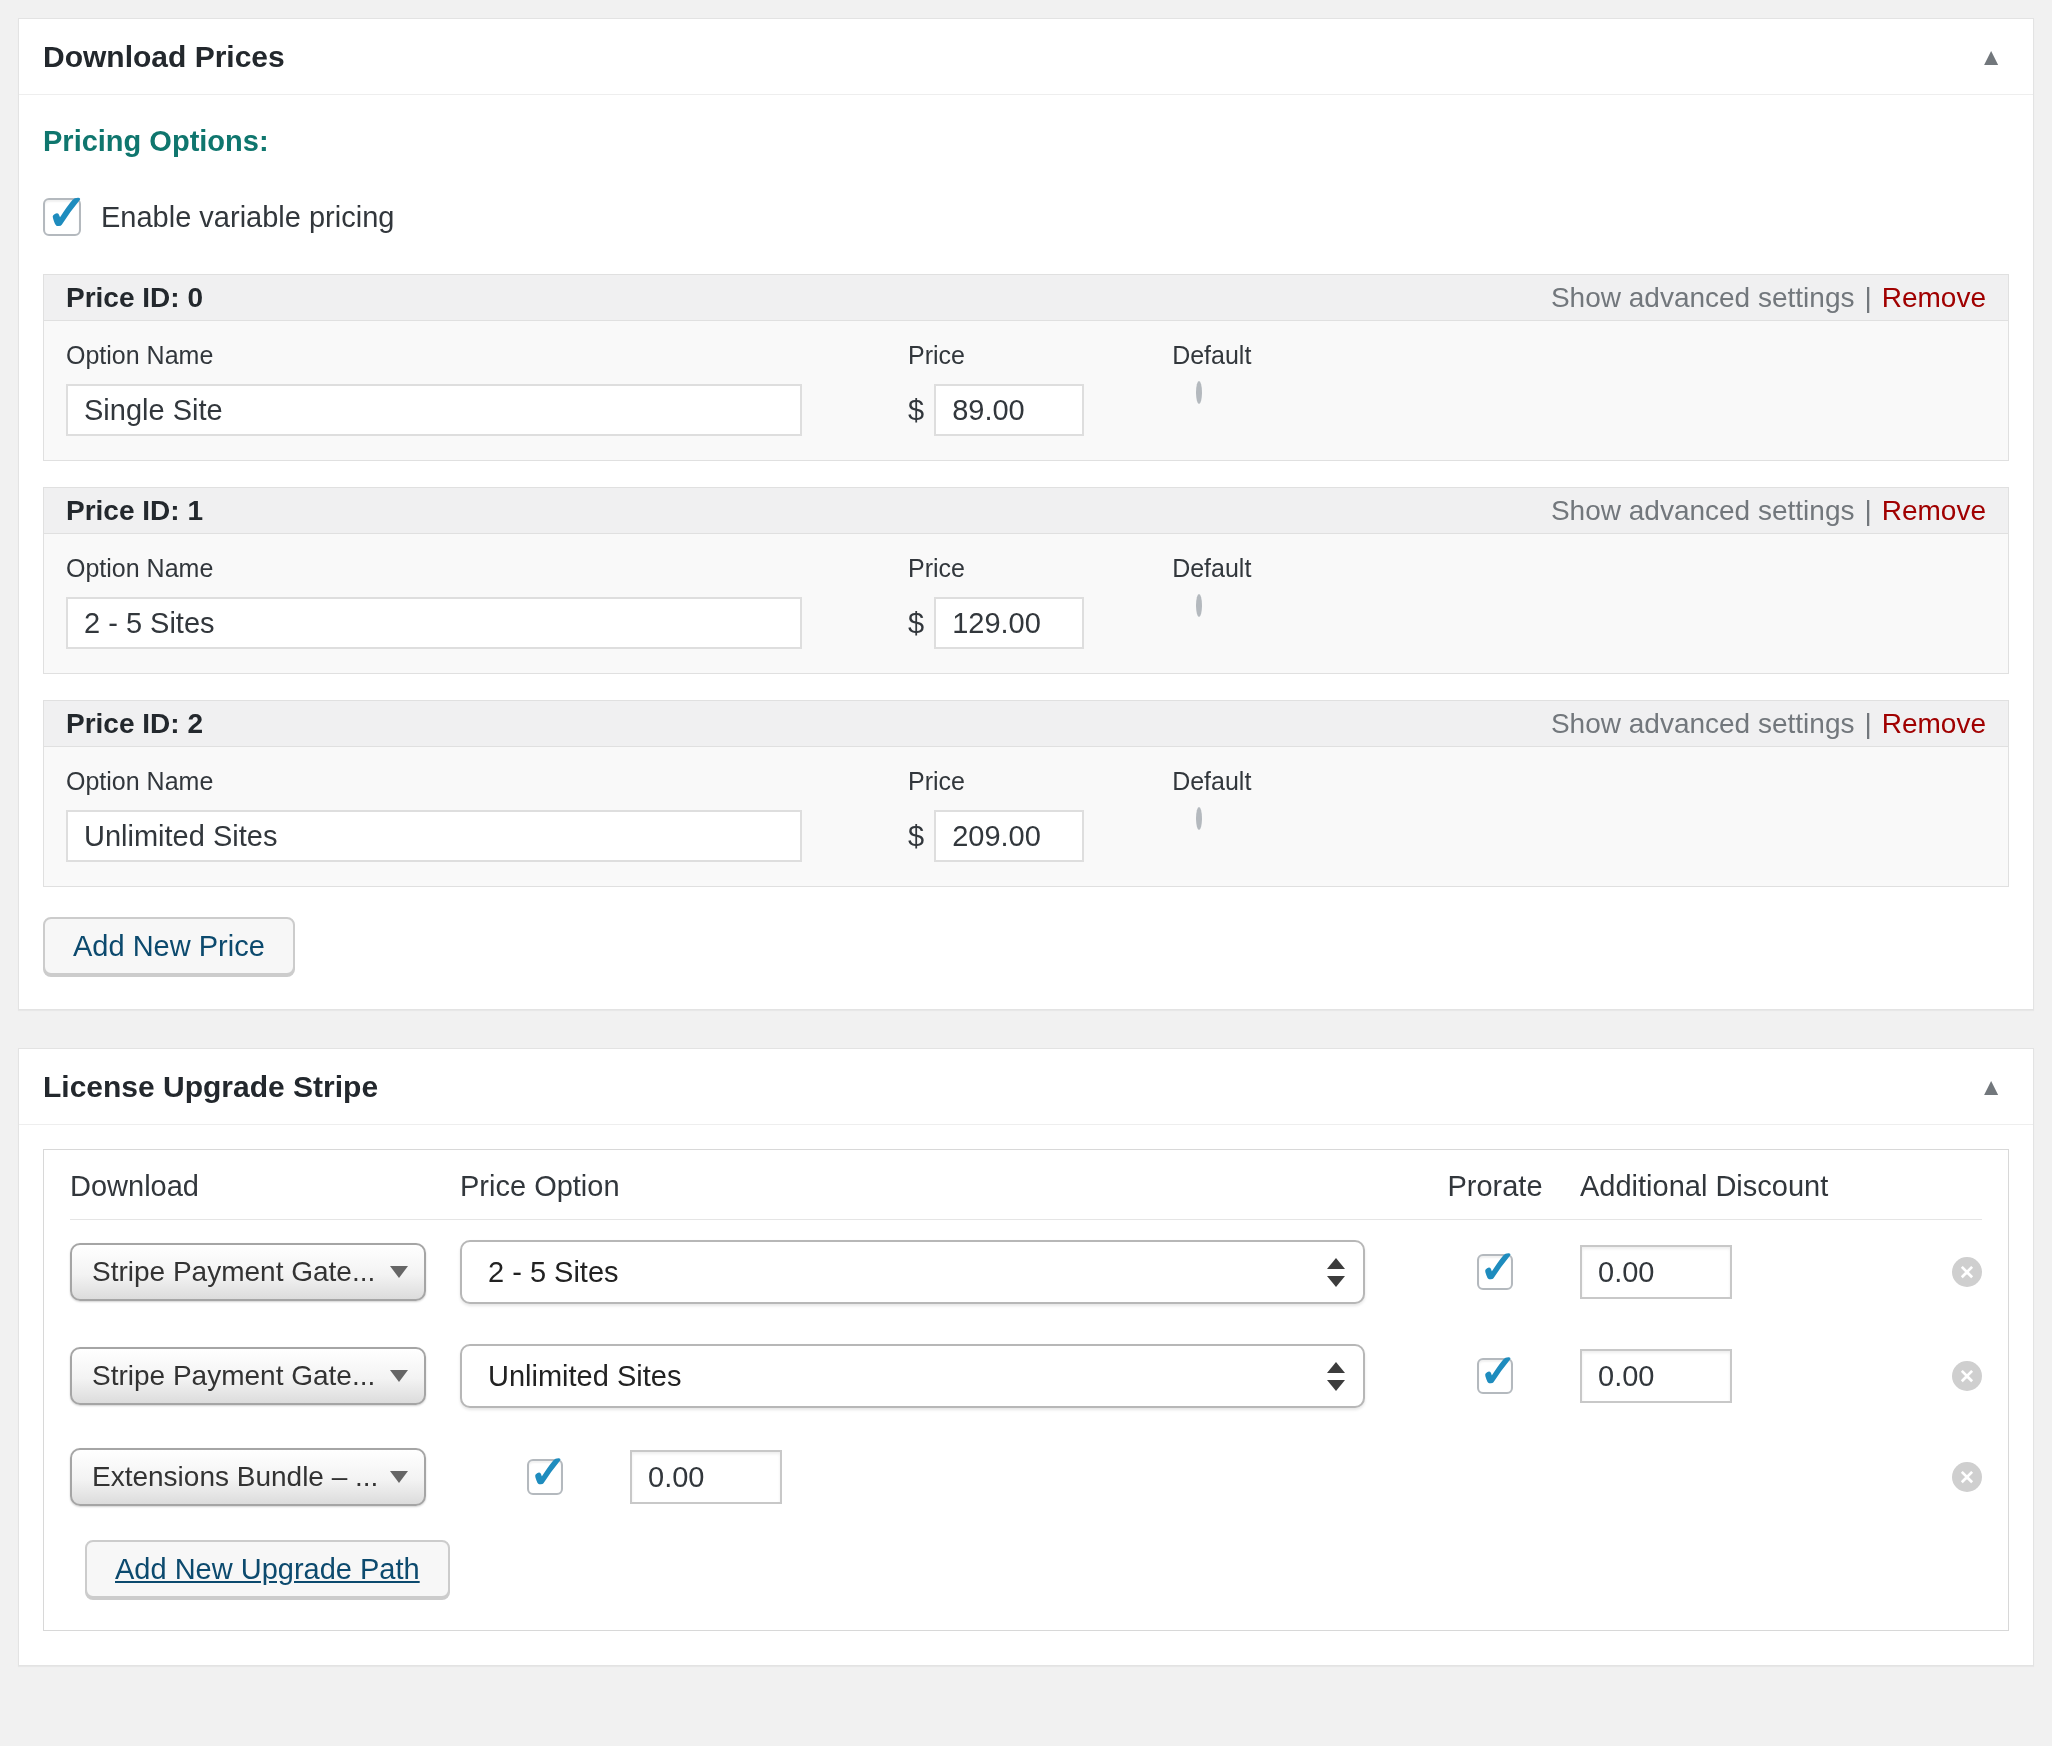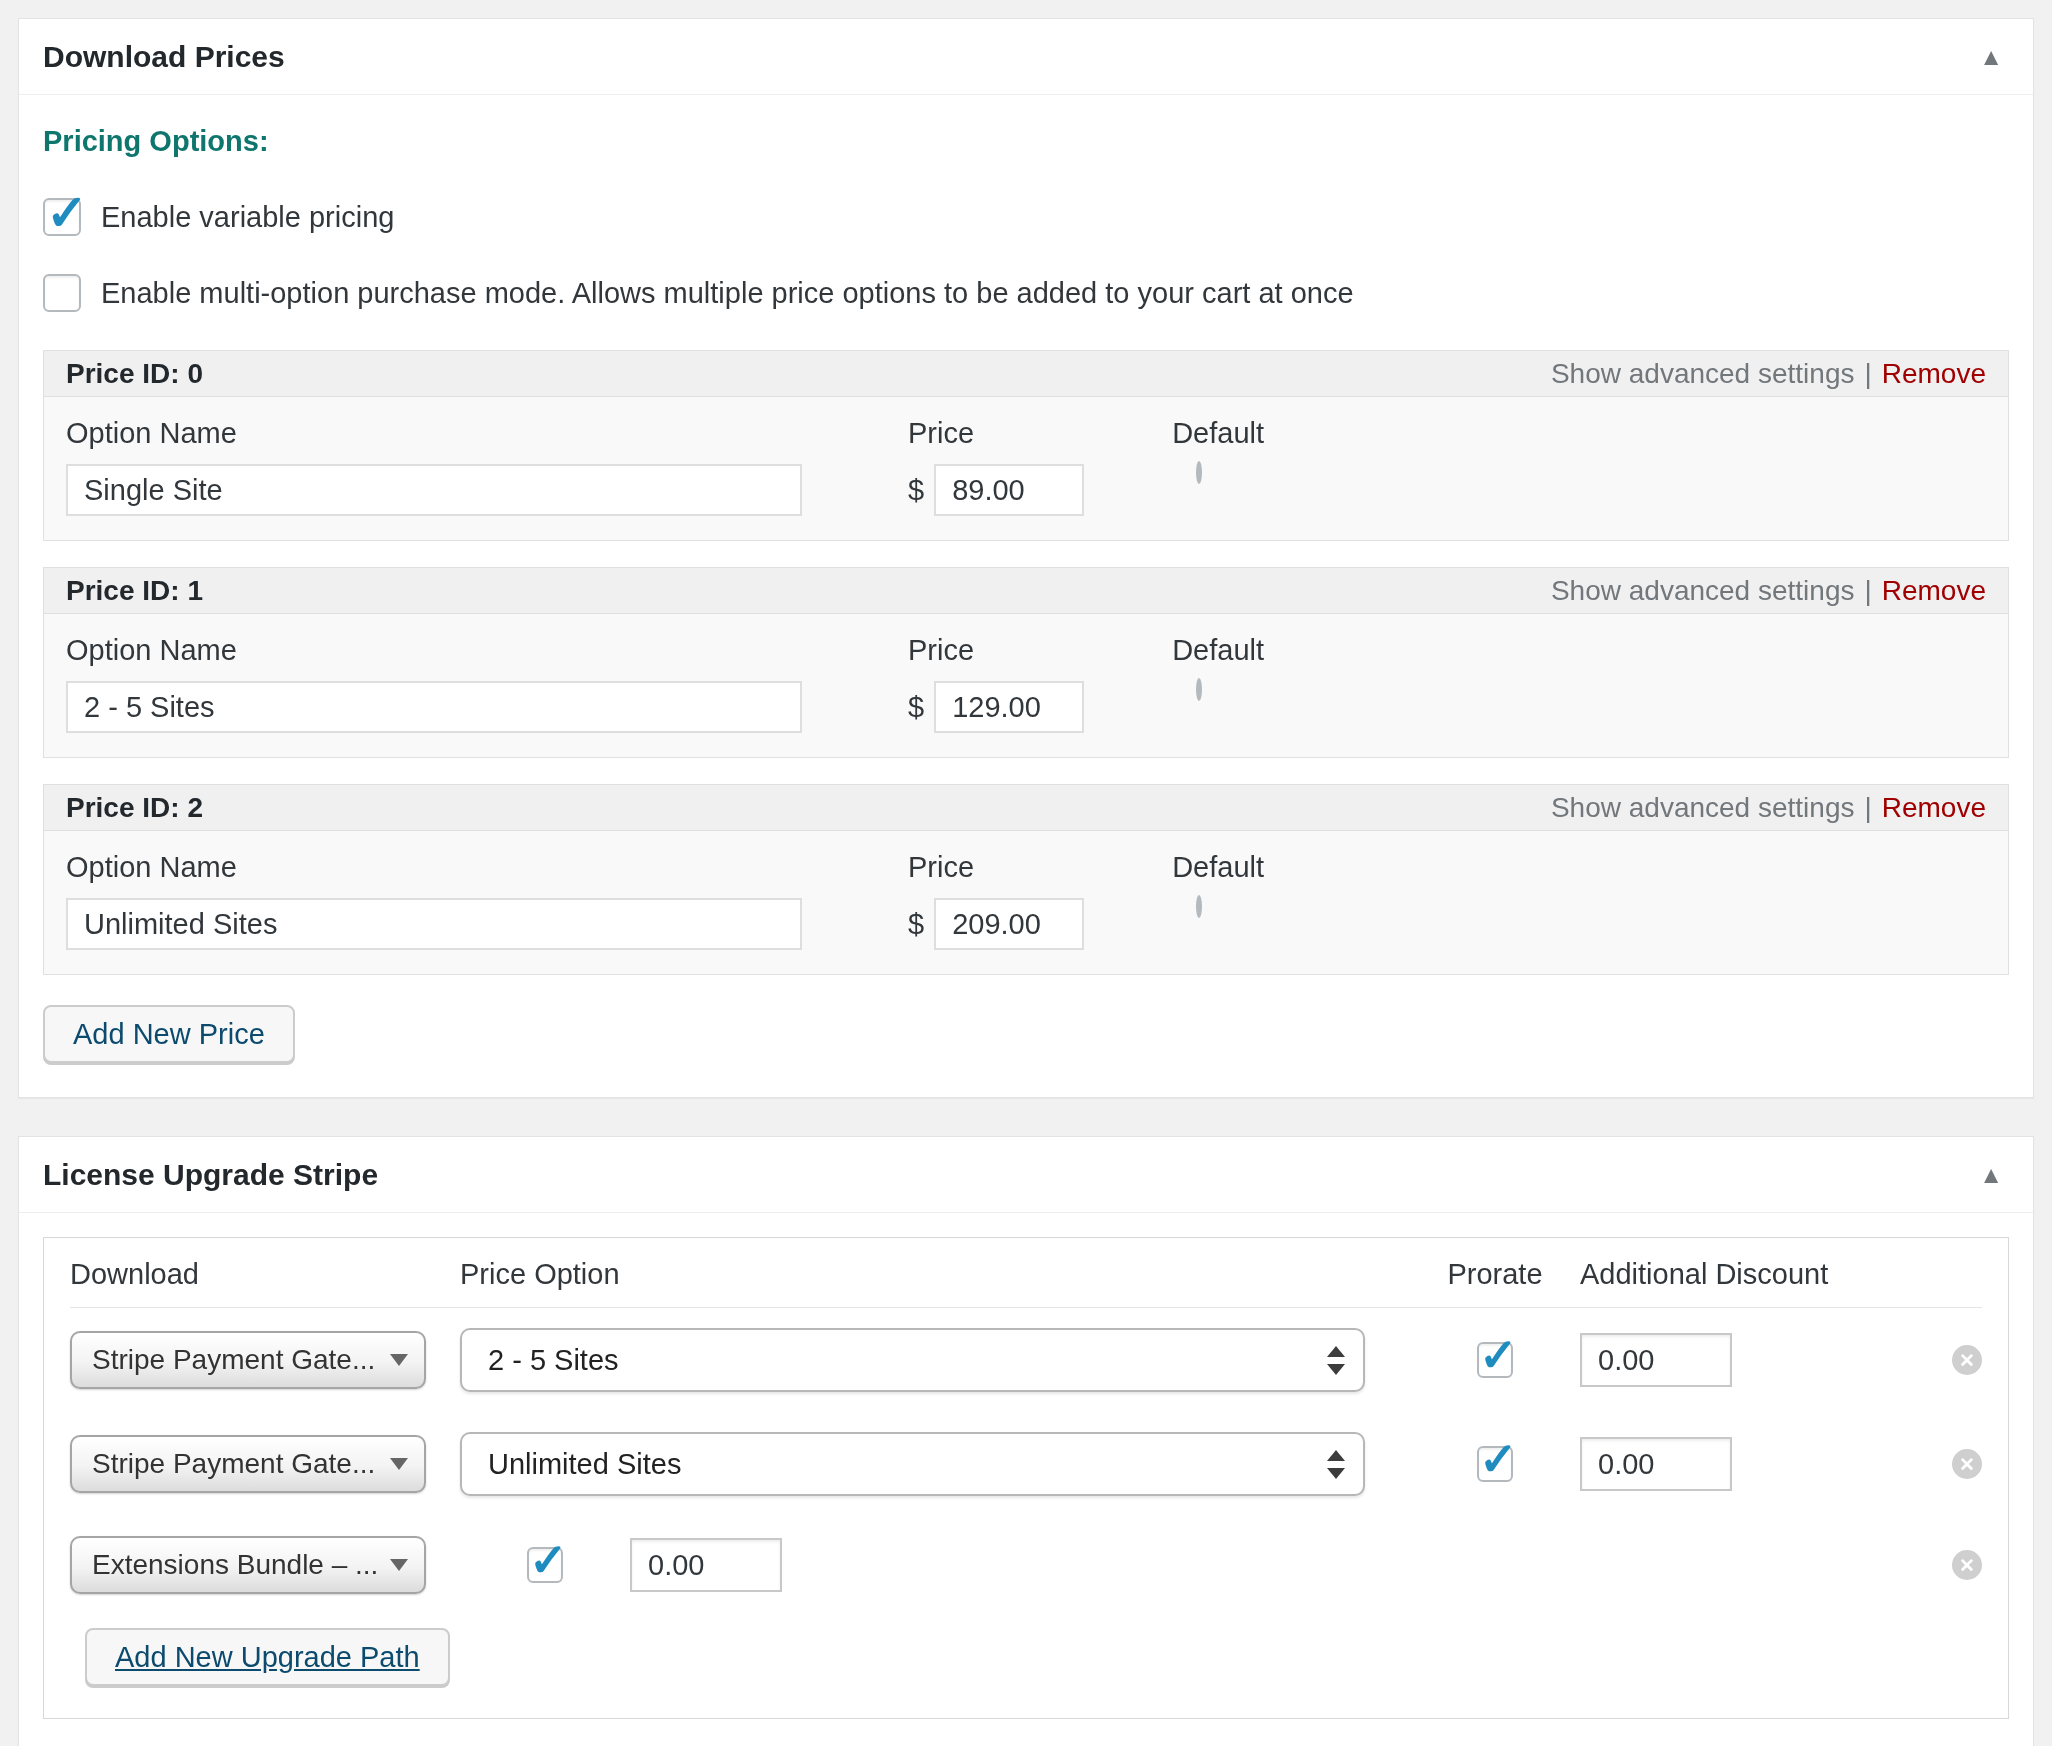--- a/index.html
+++ b/index.html
@@ -31,21 +31,21 @@
   
   .price-block{border:1px solid #e0e0e0;margin-bottom:26px;}
   .price-block-header{display:flex;align-items:center;justify-content:space-between;
     background:#f0f0f1;border-bottom:1px solid #e0e0e0;height:46px;padding:0 22px;}
   .price-id{font-size:28px;font-weight:bold;color:#23282d;}
   .header-links{font-size:28px;}
   .link-advanced{color:#72777c;cursor:pointer;}
   .link-sep{color:#72777c;margin:0 10px;}
   .link-remove{color:#a00000;cursor:pointer;}
   .price-block-body{background:#f9f9f9;padding:20px 22px 24px;display:flex;align-items:flex-start;}
-  .field-label{display:block;font-size:29px;color:#32373c;margin-bottom:14px;}
+  .field-label{display:block;font-size:25px;color:#32373c;margin-bottom:14px;}
   .text-input{height:52px;border:2px solid #dedede;background:#fff;font-size:29px;color:#32373c;
     padding:0 16px;font-family:inherit;outline:none;}
   .col-option{width:736px;margin-right:106px;}
   .col-option .text-input{width:100%;}
   .col-price{margin-right:88px;}
   .price-wrap{display:flex;align-items:center;}
   .currency{font-size:29px;margin-right:10px;}
   .price-input{width:150px;}
   .col-default{width:110px;}
   .radio{width:40px;height:40px;border-radius:50%;border:3px solid #b4b9be;background:#fff;
@@ -104,26 +104,20 @@
 
       <div class="pricing-options-label">Pricing Options:</div>
 
       <div class="check-row">
         <span class="checkbox" data-checked="true">
           <span class="check">✓</span>
         </span>
         <span class="check-label">Enable variable pricing</span>
       </div>
 
-      <div class="check-row">
-        <span class="checkbox" data-checked="false">
-          
-        </span>
-        <span class="check-label">Enable multi-option purchase mode. Allows multiple price options to be added to your cart at once</span>
-      </div>
 
       
       <div class="price-block">
         <div class="price-block-header">
           <span class="price-id">Price ID: 0</span>
           <span class="header-links">
             <span class="link-advanced">Show advanced settings</span><span class="link-sep">|</span><span class="link-remove">Remove</span>
           </span>
         </div>
         <div class="price-block-body">

